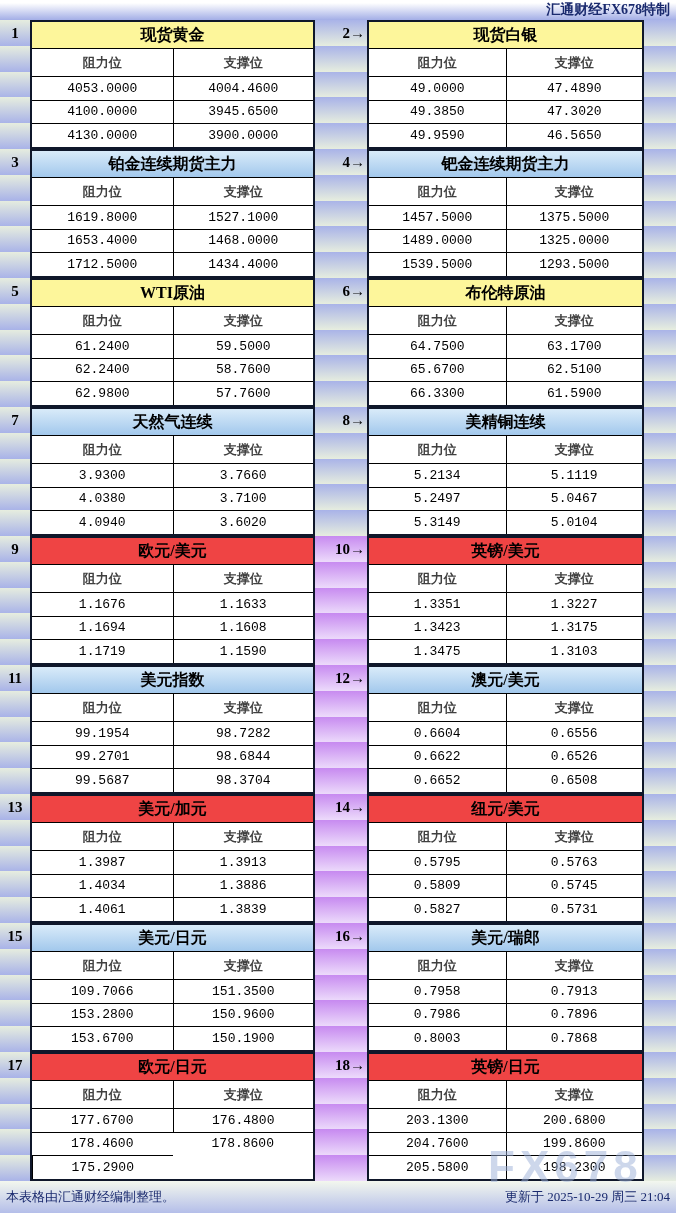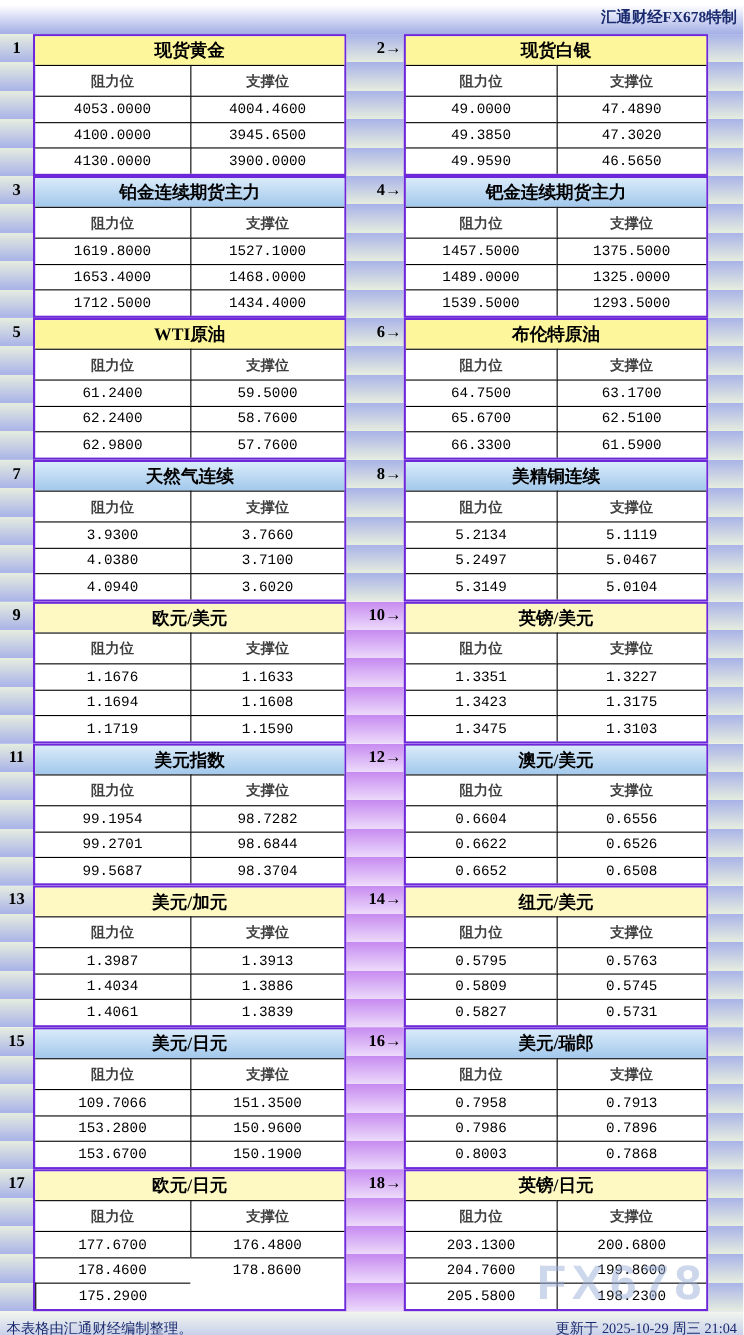--- a/index.html
+++ b/index.html
@@ -1,35 +1,35 @@
 <!DOCTYPE html>
 <html><head>
 <meta charset="utf-8">
 <style>
   html,body{margin:0;padding:0;background:#fff;}
   .canvas{position:relative;width:676px;height:1214px;overflow:hidden;
     font-family:"Liberation Serif","DejaVu Serif",serif;background:#fff;}
-  .topbar{height:31px;background:linear-gradient(180deg,#ffffff 15%,#a3aee6 100%);
+  .topbar{height:20px;background:linear-gradient(180deg,#ffffff 15%,#a3aee6 100%);
     display:flex;justify-content:flex-end;align-items:center;box-sizing:border-box;
     padding-right:6px;font-weight:bold;font-size:14px;color:#1a2a6e;}
   .grid{position:relative;}
   .pair{display:grid;grid-template-columns:30px 285px 52px 277px 32px;height:129px;}
   .mcol{background:repeating-linear-gradient(180deg,#e6eddf 0px,#a9b3e8 25.8px);}
   .mcol-r{background:repeating-linear-gradient(180deg,#a9b3e8 0px,#e6eddf 25.8px);}
   .gutter{background:repeating-linear-gradient(180deg,#a9b3e8 0px,#e6eddf 25.8px);}
   .gutter.purple{background:repeating-linear-gradient(180deg,#c78af0 0px,#ecdafb 25.8px);}
   .num{display:block;text-align:center;font-weight:bold;font-size:15px;line-height:26px;color:#000;}
   .gnum{display:block;text-align:right;padding-right:2px;font-weight:bold;font-size:15px;line-height:26px;color:#000;}
-  .block{border:2px solid #6d28d9;box-sizing:border-box;background:#fff;
+  .block{border:2px solid #0f172a;box-sizing:border-box;background:#fff;
     display:grid;grid-template-columns:1fr 1fr;grid-template-rows:26px 28px 1fr 1fr 1fr;}
   .title{grid-column:1/3;display:flex;align-items:center;justify-content:center;
     font-weight:bold;font-size:16px;color:#000;}
   .title.yellow{background:#fdf69b;}
   .title.blue{background:linear-gradient(180deg,#d9ebf9 0%,#a2c8ec 100%);}
-  .title.purple{background:#fef9c3;}
+  .title.purple{background:#ef4444;}
   .ch{border-top:1px solid #000;display:flex;align-items:center;justify-content:center;
     font-weight:bold;font-size:13px;color:#404040;}
   .vc{border-top:1px solid #000;display:flex;align-items:center;justify-content:center;
     font-family:"Liberation Mono","DejaVu Sans Mono",monospace;font-size:13px;color:#000;}
   .c2{border-left:1px solid #000;}
   .footer{height:32px;background:linear-gradient(180deg,#f3f7ee 0%,#b4bee9 100%);
     display:flex;justify-content:space-between;align-items:center;box-sizing:border-box;
     padding:0 6px;font-size:13px;color:#1a2a6e;}
   .wm{position:absolute;left:488px;top:1142px;font-family:Liberation Sans, sans-serif;
     font-weight:bold;font-size:44px;letter-spacing:5px;color:#9db1d9;opacity:.5;pointer-events:none;}

